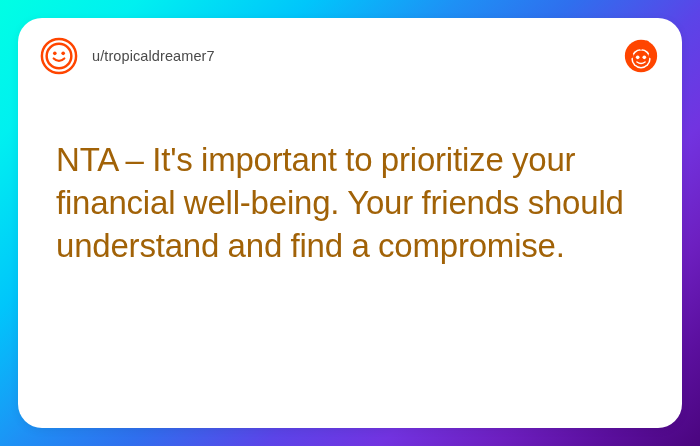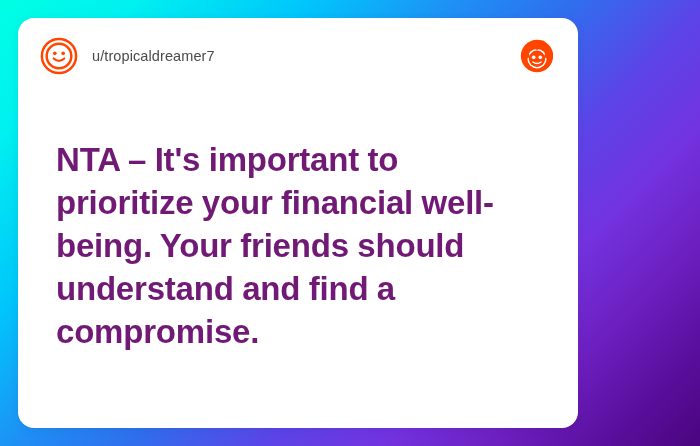--- a/index.html
+++ b/index.html
@@ -30,24 +30,24 @@
         #7233E0 72%,
         #6D1FC0 82%,
         #5B0F9E 91%,
         #4A057E 100%);
   }
 
   .card {
     position: absolute;
     left: 18px;
     top: 18px;
-    width: 560px;
+    width: 664px;
     height: 410px;
     background: #FFFFFF;
-    border-radius: 16px;
+    border-radius: 24px;
     box-shadow: 0 2px 10px rgba(0,0,0,0.07);
     overflow: hidden;
   }
 
   .card-header {
     position: absolute;
     left: 0;
     top: 0;
     right: 0;
     height: 76px;
@@ -84,22 +84,22 @@
     position: absolute;
     left: 0;
     top: 120px;
     right: 0;
     padding: 0 38px 0 38px;
   }
 
   .post-text {
     font-size: 33px;
     line-height: 43px;
-    color: #701a75;
-    font-weight: 700;
+    color: #a16207;
+    font-weight: 400;
     letter-spacing: -0.2px;
     word-spacing: -0.5px;
     max-width: 600px;
   }
 </style>
 </head>
 <body>
 
 <div class="canvas">
 

